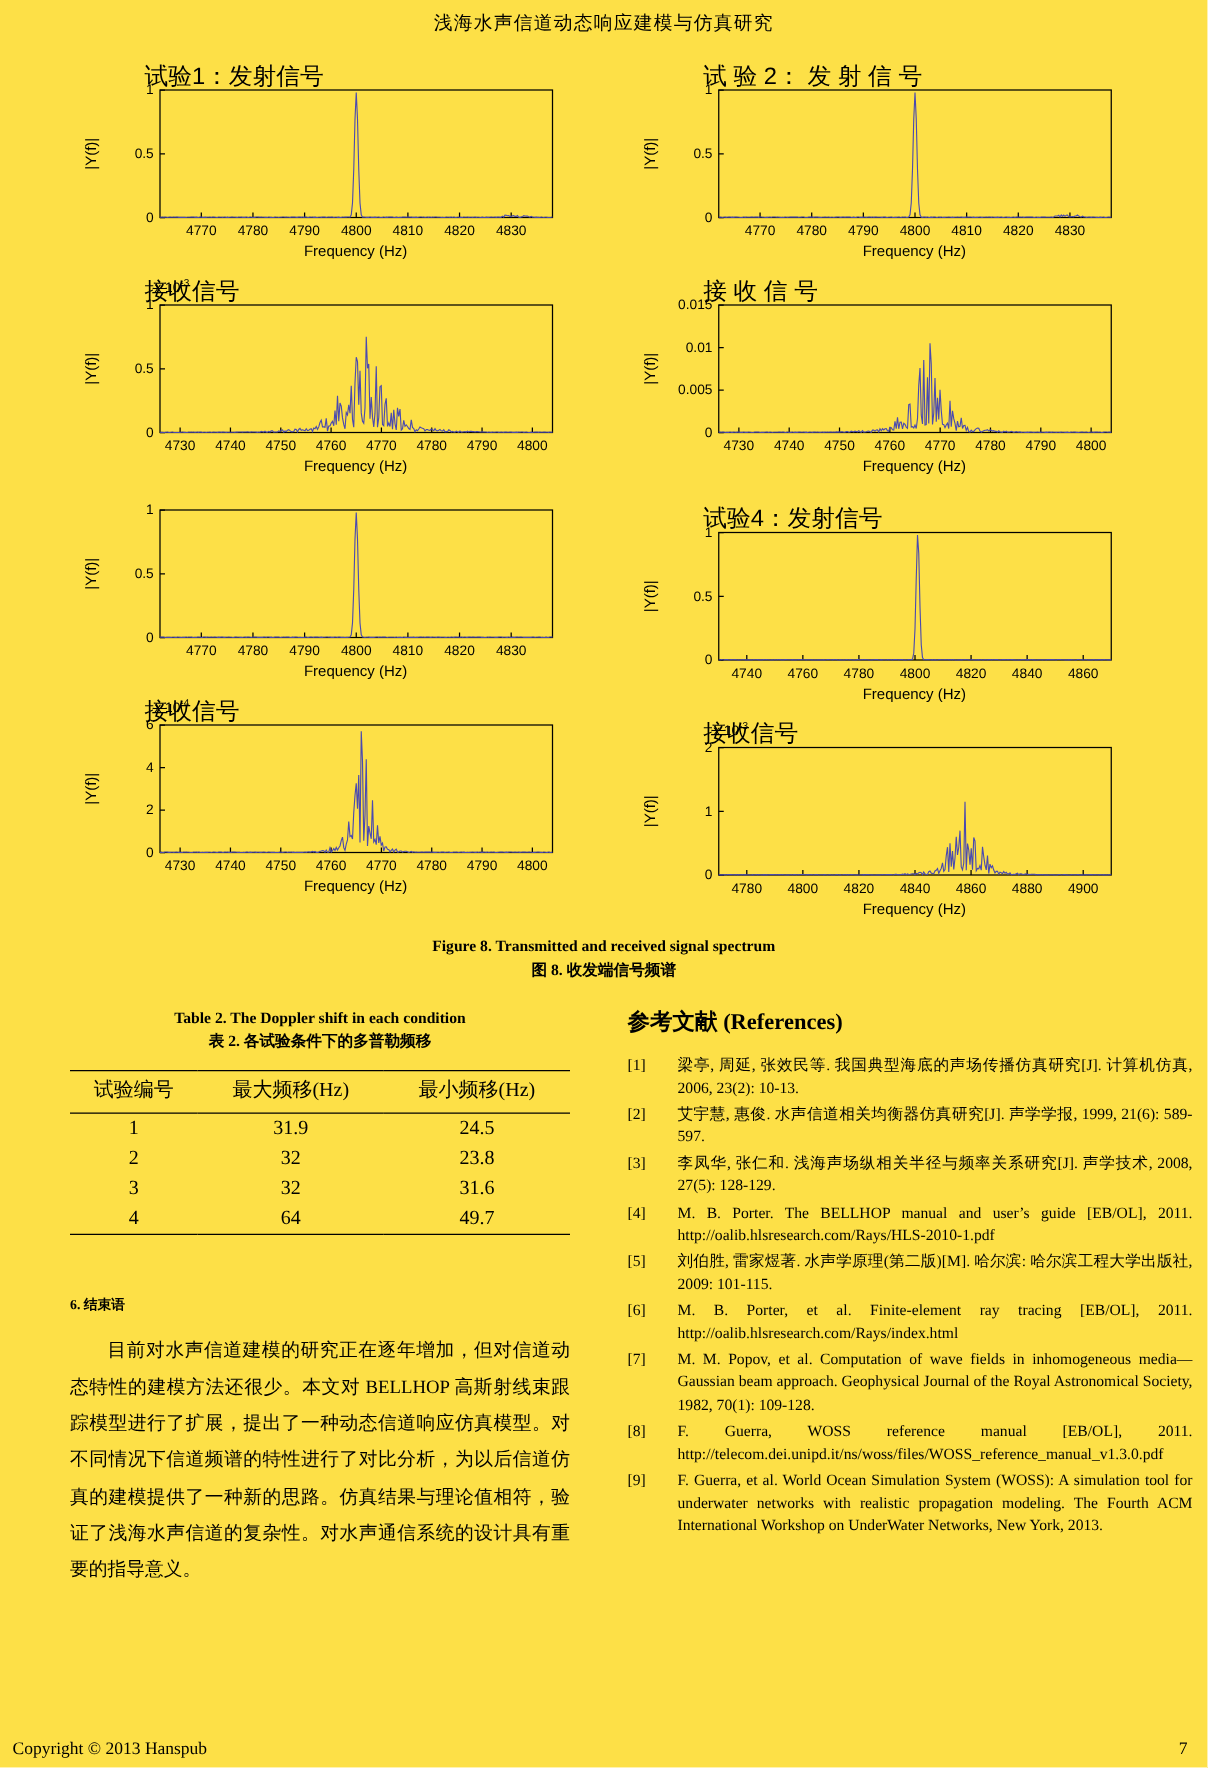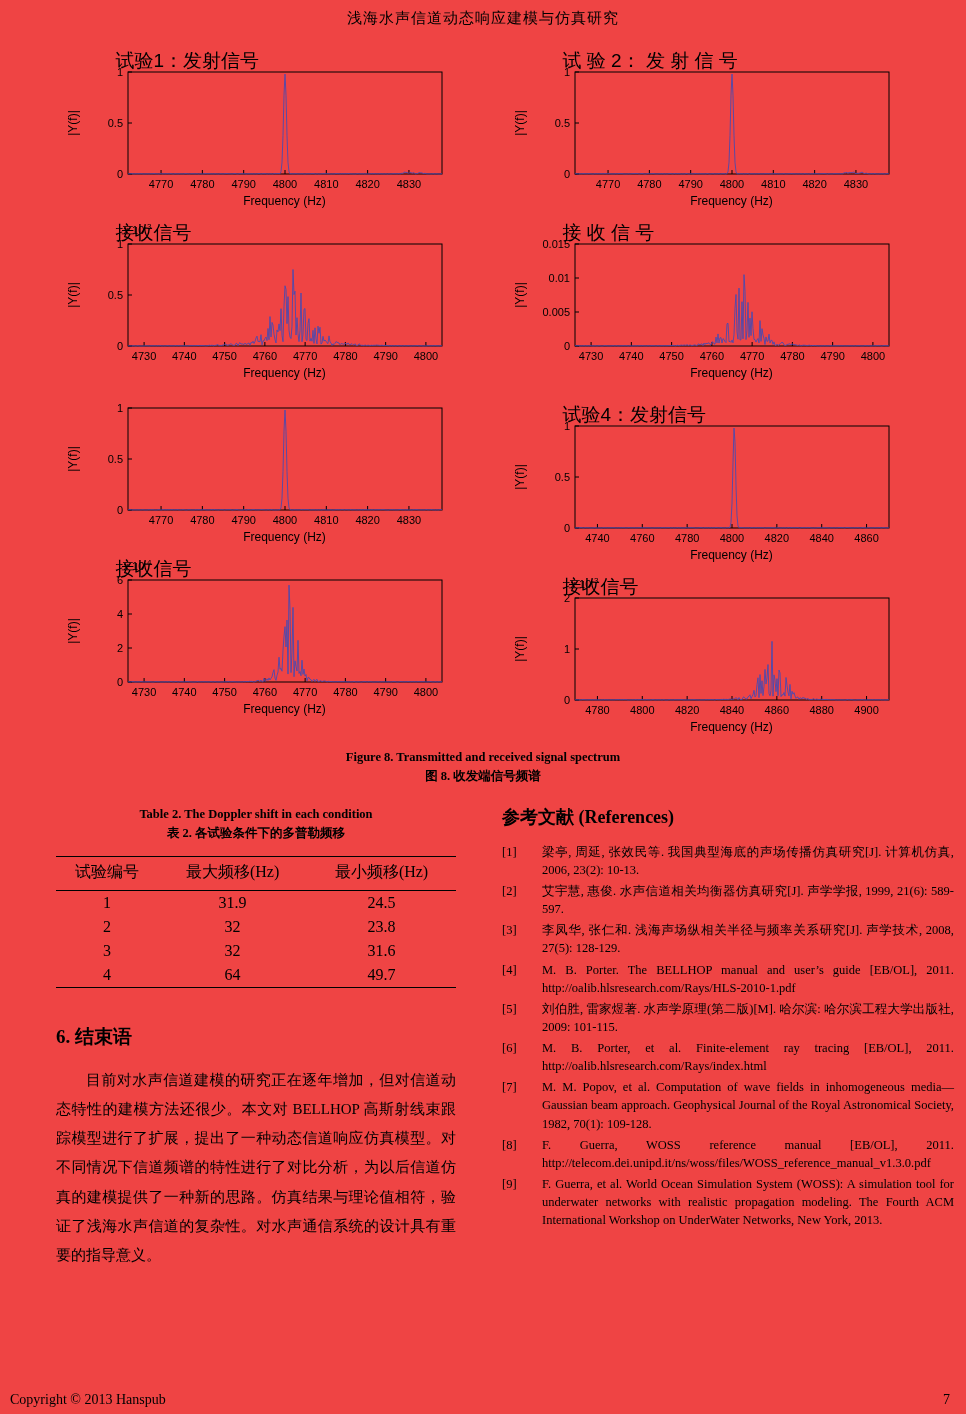--- a/index.html
+++ b/index.html
@@ -1,19 +1,19 @@
 <!DOCTYPE html>
 <html><head>
 <meta charset="utf-8">
 <style>
   * { box-sizing: border-box; }
   html,body { margin:0; padding:0; background:#ffffff; }
   .page {
     position:relative; width:966px; height:1414px; margin:0 auto;
-    font-family:"Liberation Serif", serif; color:#000; overflow:hidden; background:#ef4444;
+    font-family:"Liberation Serif", serif; color:#000; overflow:hidden; background:#fde047;
   }
   .header { text-align:center; padding-top:9px; font-size:15px; letter-spacing:1px; }
 
   .figure-area {
     margin-top:20px; padding:0 56px;
     display:grid; grid-template-columns:1fr 1fr; column-gap:40px; row-gap:22px;
   }
   .pair { display:flex; flex-direction:column; row-gap:12px; }
 
   .chart-block { width:388px; margin:0 auto; font-family:"Liberation Sans", sans-serif; }
@@ -30,21 +30,21 @@
   .two-col {
     display:grid; grid-template-columns:400px 1fr; column-gap:46px;
     padding:0 12px 0 56px; margin-top:18px;
   }
   .table-caption { text-align:center; font-weight:bold; font-size:12.5px; line-height:1.55; margin-bottom:12px; }
   table.doppler { width:100%; border-collapse:collapse; font-size:16px;
     border-top:1.4px solid #000; border-bottom:1.4px solid #000; }
   table.doppler th { font-weight:normal; border-bottom:1px solid #000; padding:5px 0 7px; text-align:center; }
   table.doppler td { text-align:center; padding:3px 0; }
 
-  .section-heading { font-weight:bold; font-size:19px; margin:36px 0 16px; }
+  .section-heading { font-weight:bold; font-size:11px; margin:48px 0 16px; }
   .body-par { font-size:15px; line-height:1.95; text-align:justify; text-indent:2em; }
 
   .refs-heading { font-weight:bold; font-size:18px; margin:0 0 14px; }
   .ref { display:flex; font-size:12.5px; line-height:1.45; margin-bottom:3px; }
   .ref-num { width:40px; flex:none; }
   .ref-text { flex:1; text-align:justify; overflow-wrap:anywhere; }
 
   .footer {
     position:absolute; bottom:6px; left:0; right:0;
     display:flex; justify-content:space-between;

